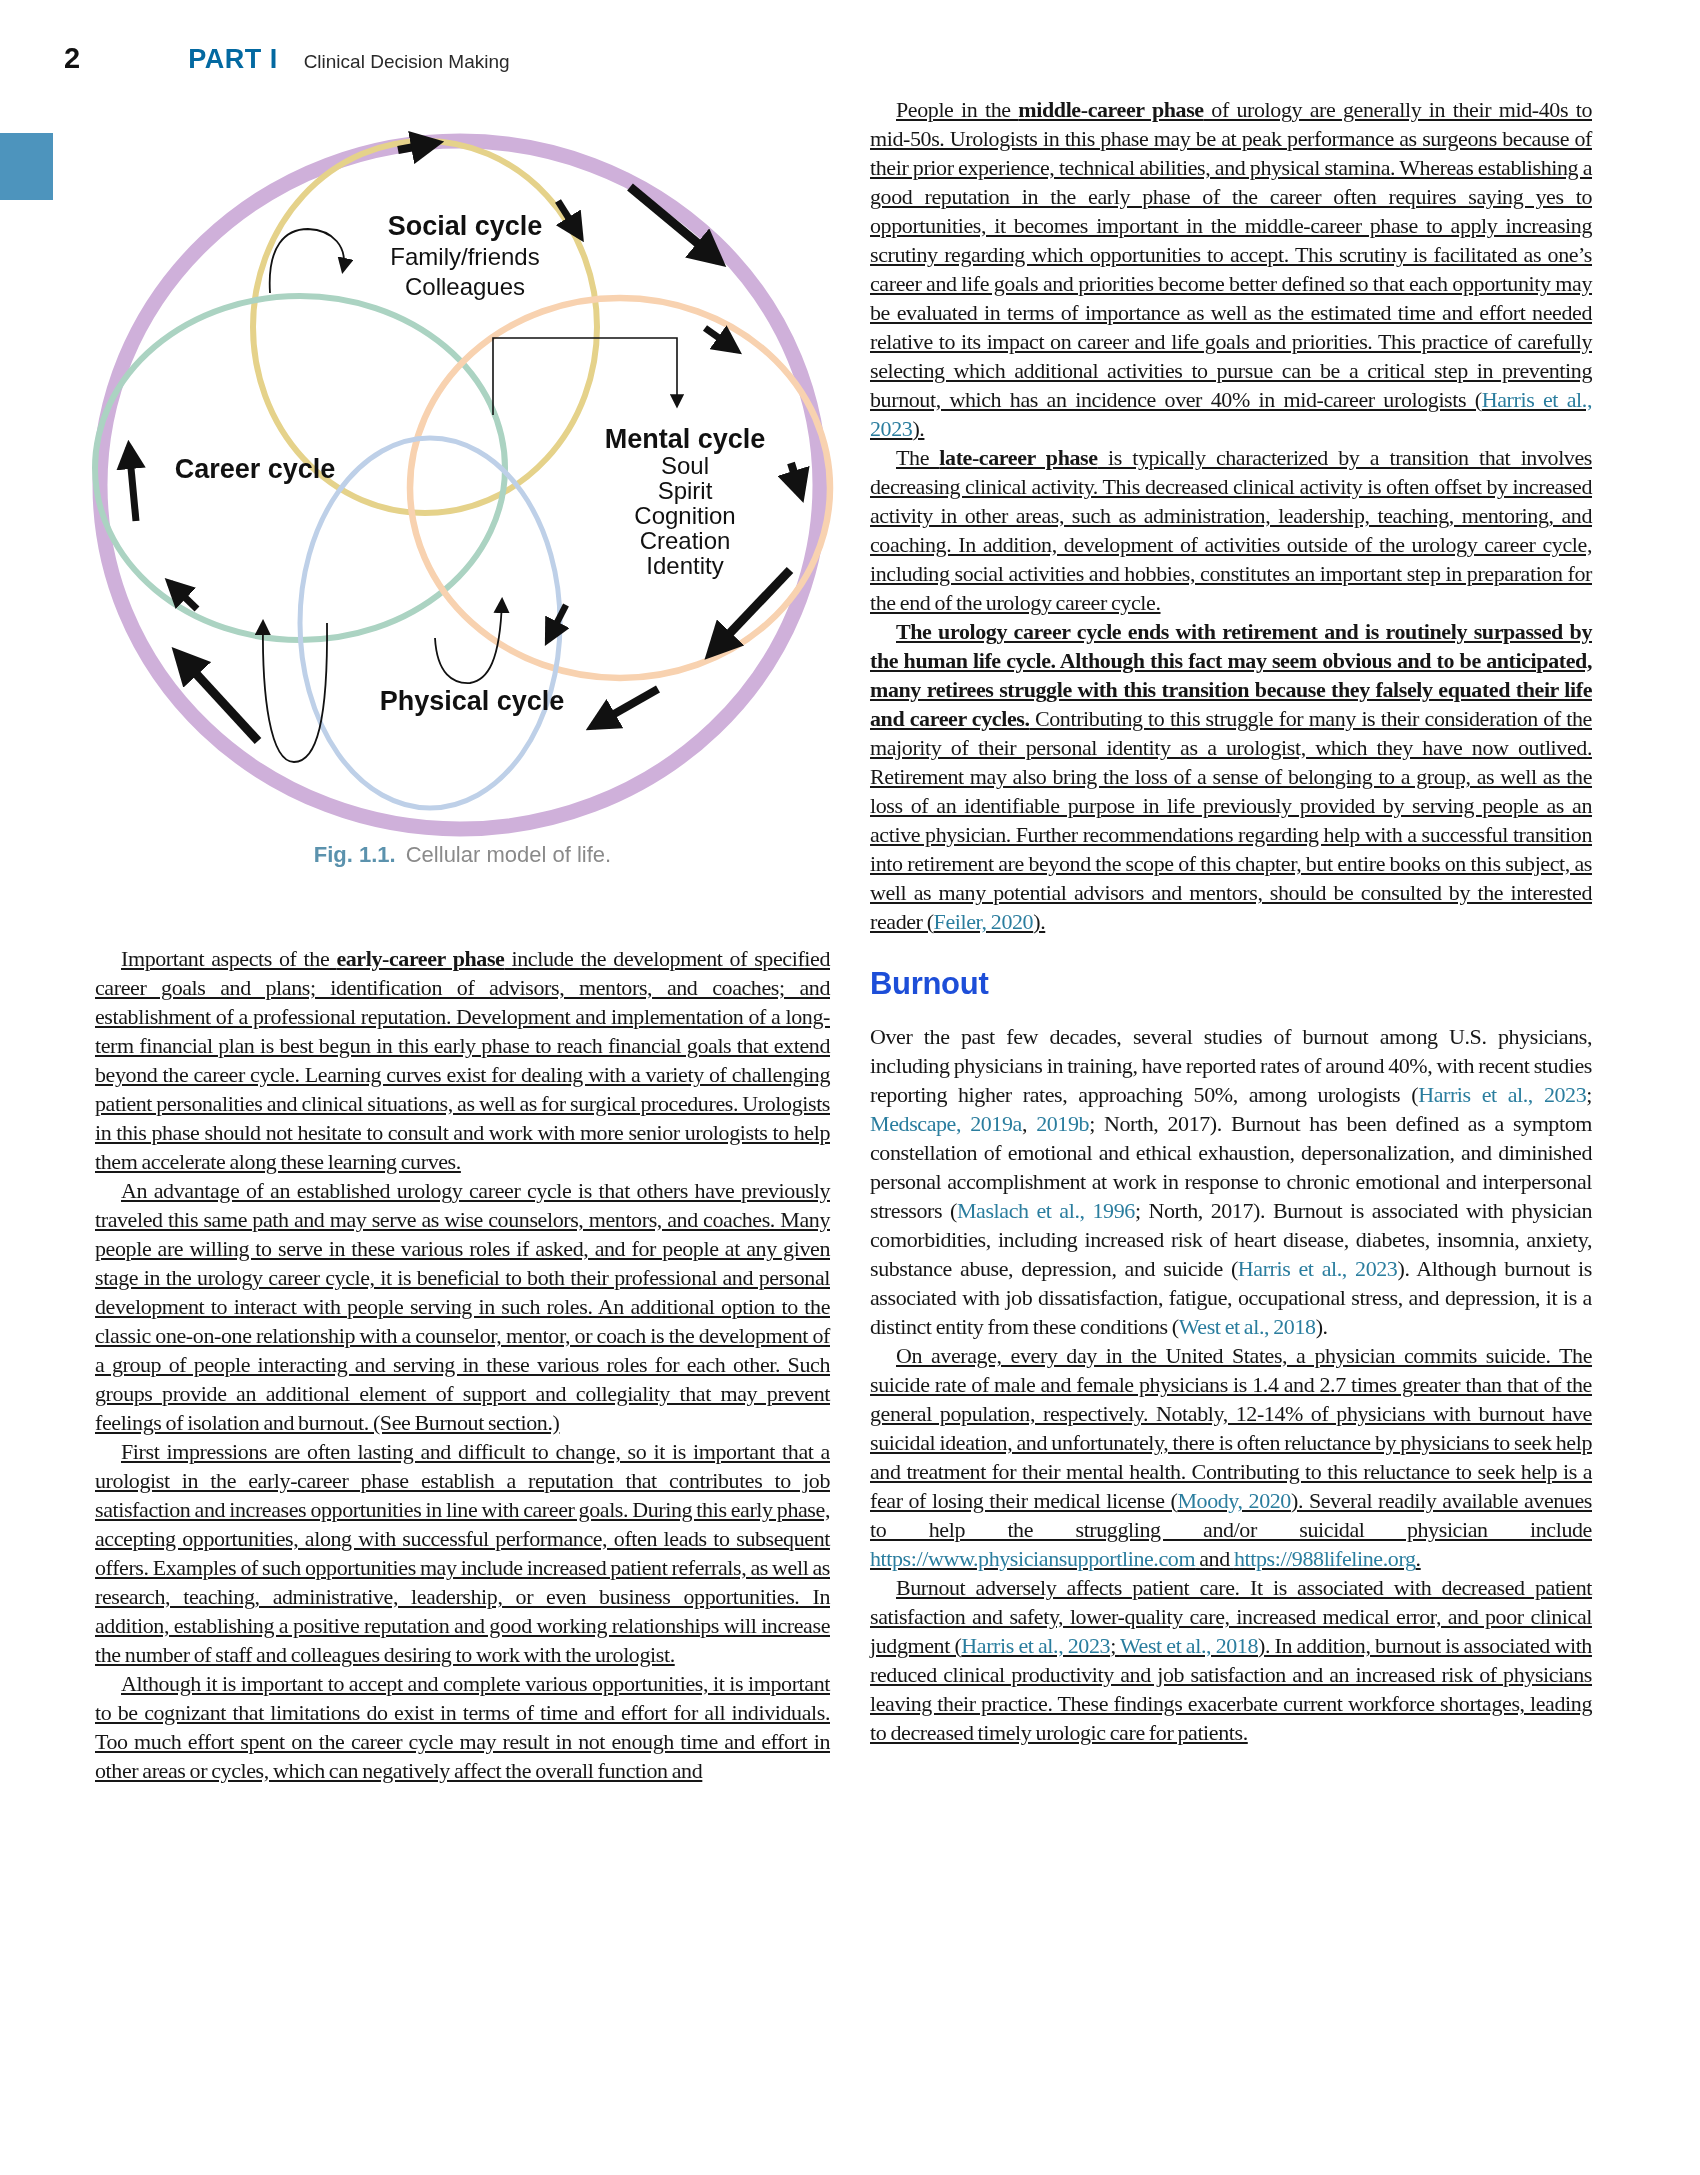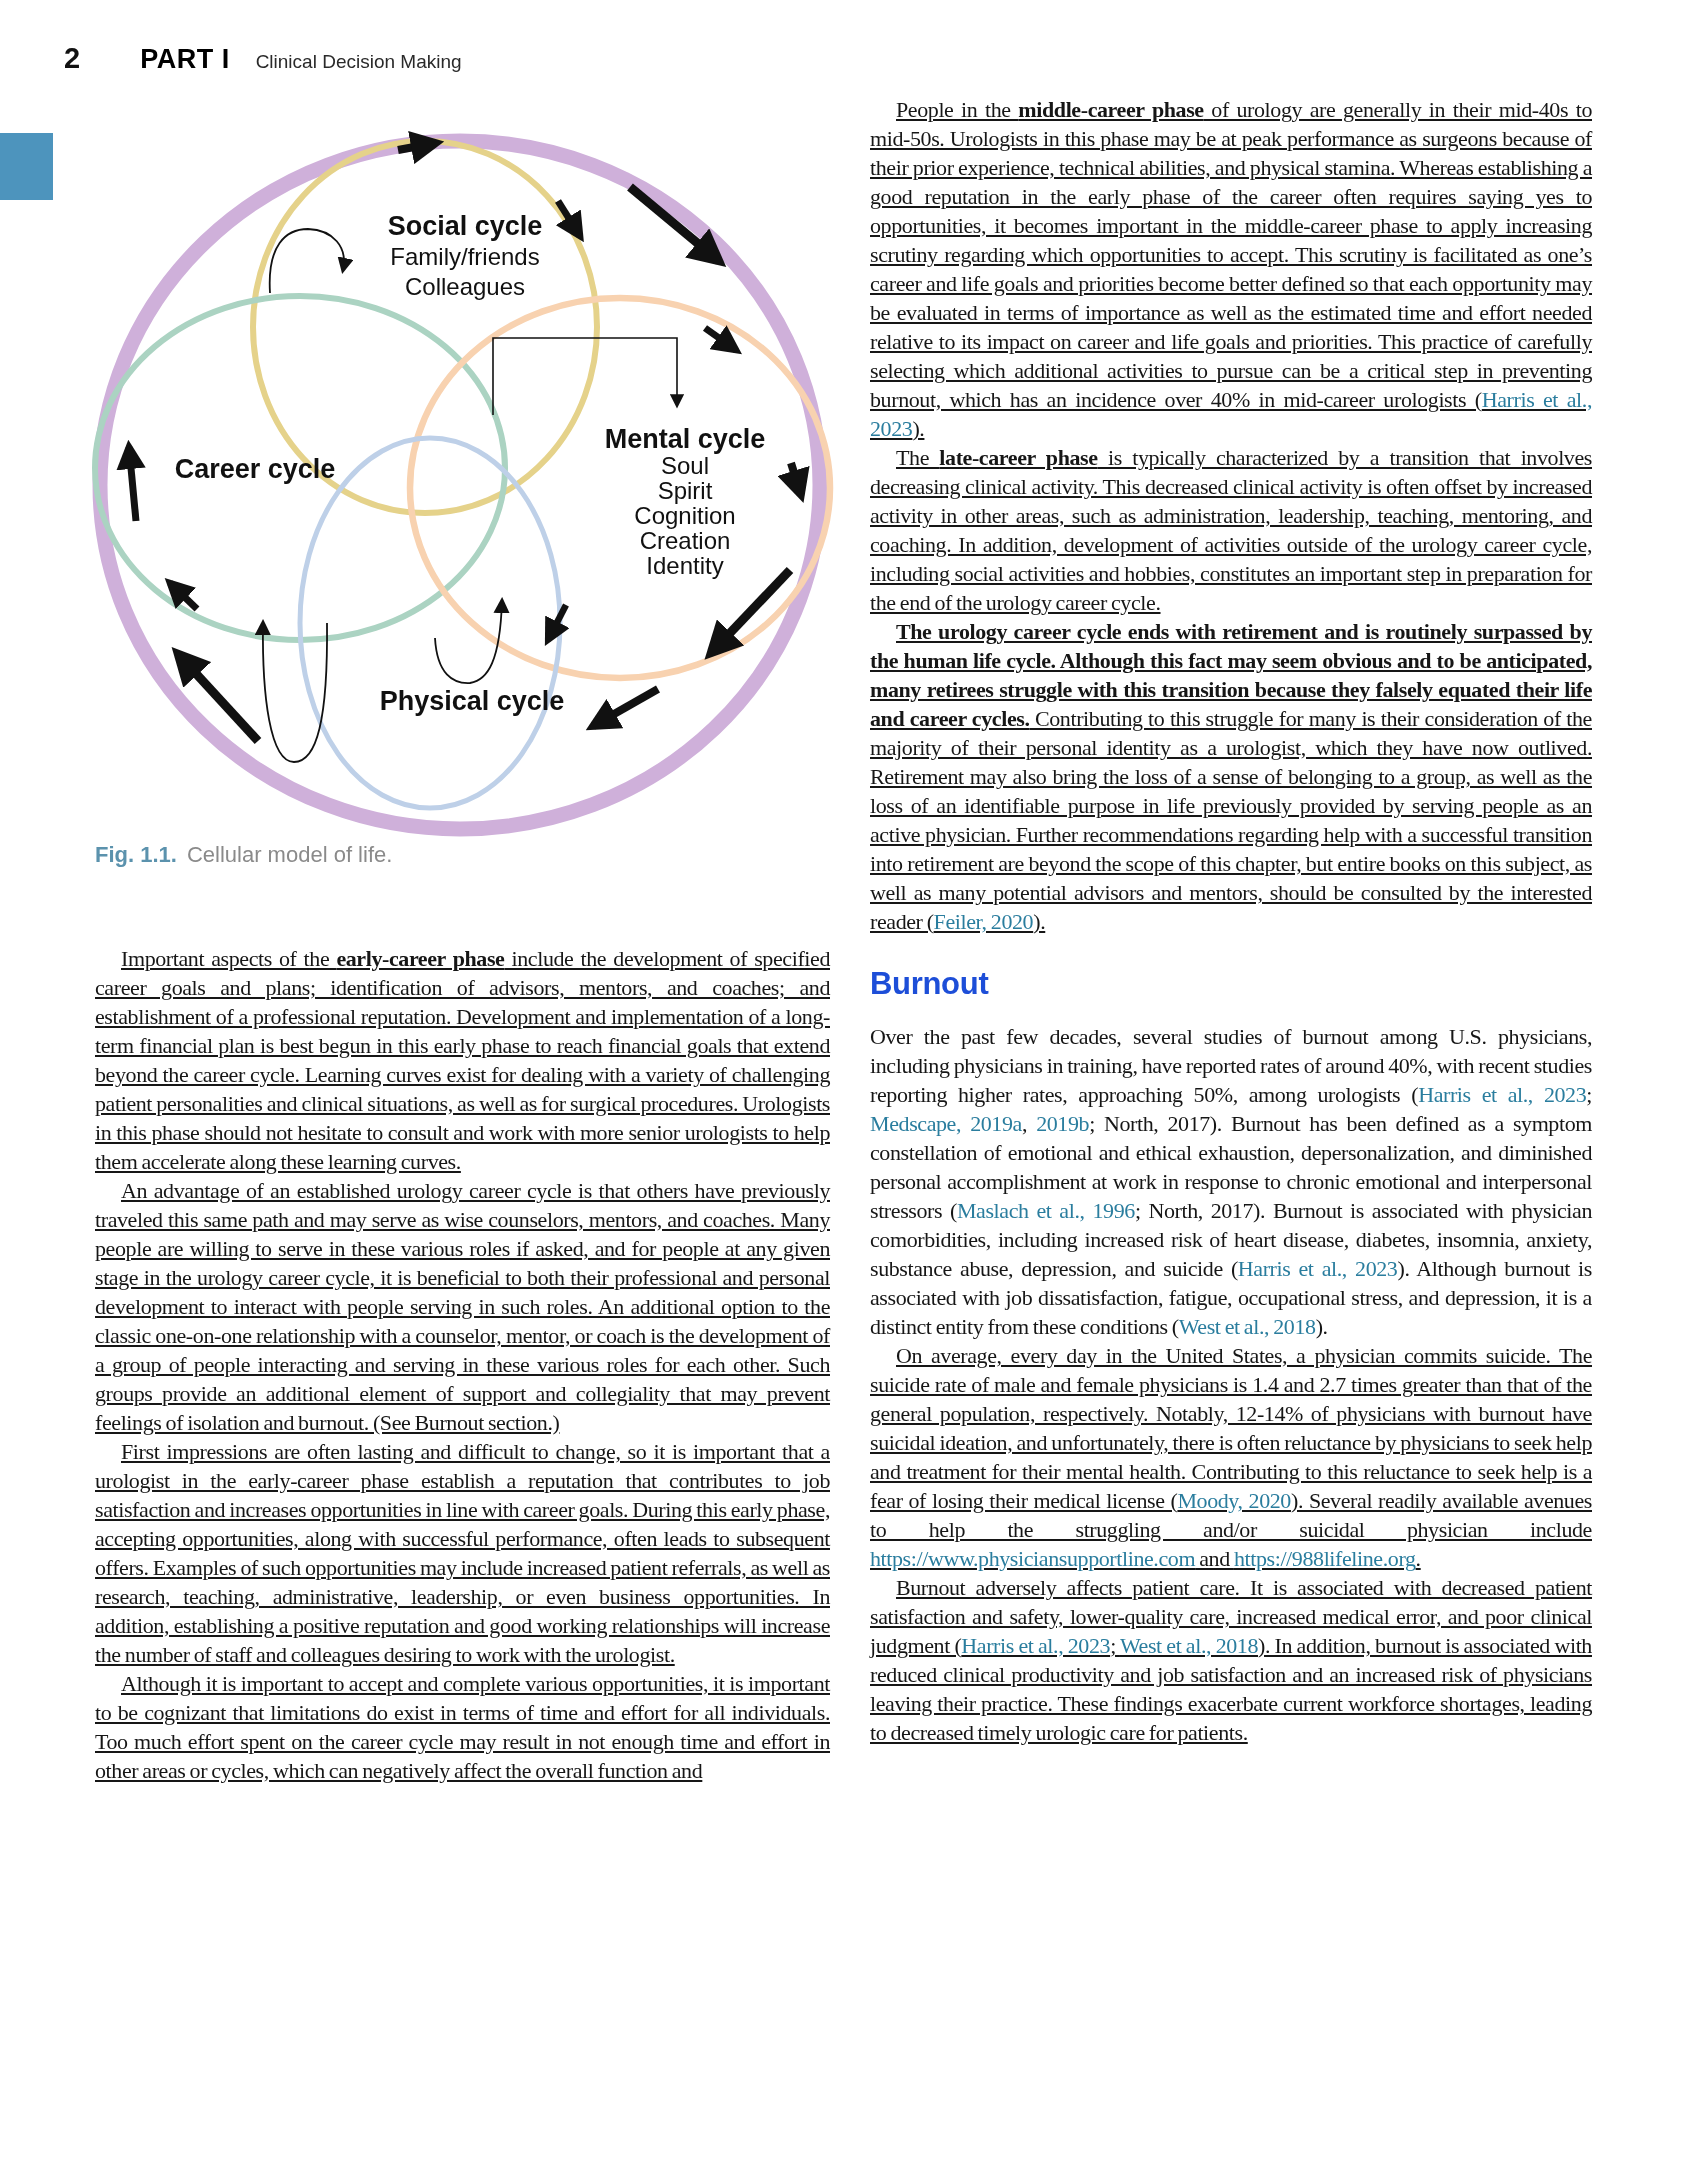--- a/index.html
+++ b/index.html
@@ -4,35 +4,35 @@
 <style>
   html,body{margin:0;padding:0;}
   body{
     width:1700px;height:2175px;position:relative;background:#ffffff;
     font-family:"Liberation Serif", serif;color:#161616;overflow:hidden;
   }
   
   .hdr{padding:42px 0 0 0;display:flex;align-items:baseline;
        font-family:"Liberation Sans", sans-serif;}
   .hdr .num{font-weight:bold;font-size:29px;color:#111;margin-left:64px;}
-  .hdr .part{font-weight:bold;font-size:27px;color:#000000;margin-left:60px;letter-spacing:.5px;text-align:center;}
+  .hdr .part{font-weight:bold;font-size:27px;color:#0369a1;margin-left:108px;letter-spacing:.5px;text-align:center;}
   .hdr .ptitle{font-size:19px;font-weight:400;color:#2a2a2a;margin-left:26px;}
   .tabmark{position:absolute;left:0;top:133px;width:53px;height:67px;background:#4d94bd;}
   
   .content{display:grid;grid-template-columns:735px 722px;column-gap:40px;
            padding-left:95px;}
   .para{margin:0;text-align:justify;font-size:22px;line-height:29px;
         letter-spacing:-0.4px;word-spacing:-1px;}
   .para.ind{text-indent:26px;text-decoration:underline;}
   .para b{font-weight:bold;}
   .lnk{color:#2a7d9e;text-decoration:none;cursor:pointer;}
   
   .figwrap{margin-top:58px;}
   svg.fig{width:735px;height:700px;display:block;overflow:visible;}
-  .figcap{font-family:"Liberation Sans", sans-serif;
+  .figcap{text-align:center;font-family:"Liberation Sans", sans-serif;
           font-size:22px;margin-top:9px;color:#8a8a8a;}
   .figcap .flabel{color:#5b92ad;font-weight:bold;margin-right:10px;}
   .leftText{margin-top:76px;}
   .rightcol{padding-top:20px;}
   .fig text{font-family:"Liberation Sans", sans-serif;fill:#111;}
   .fig .ctitle{font-weight:bold;font-size:27px;}
   .fig .cline{font-size:24px;}
   
   h2.burnout{font-family:"Liberation Sans", sans-serif;font-size:31px;
              color:#1d4ed8;margin:30px 0 20px 0;letter-spacing:-0.3px;}

